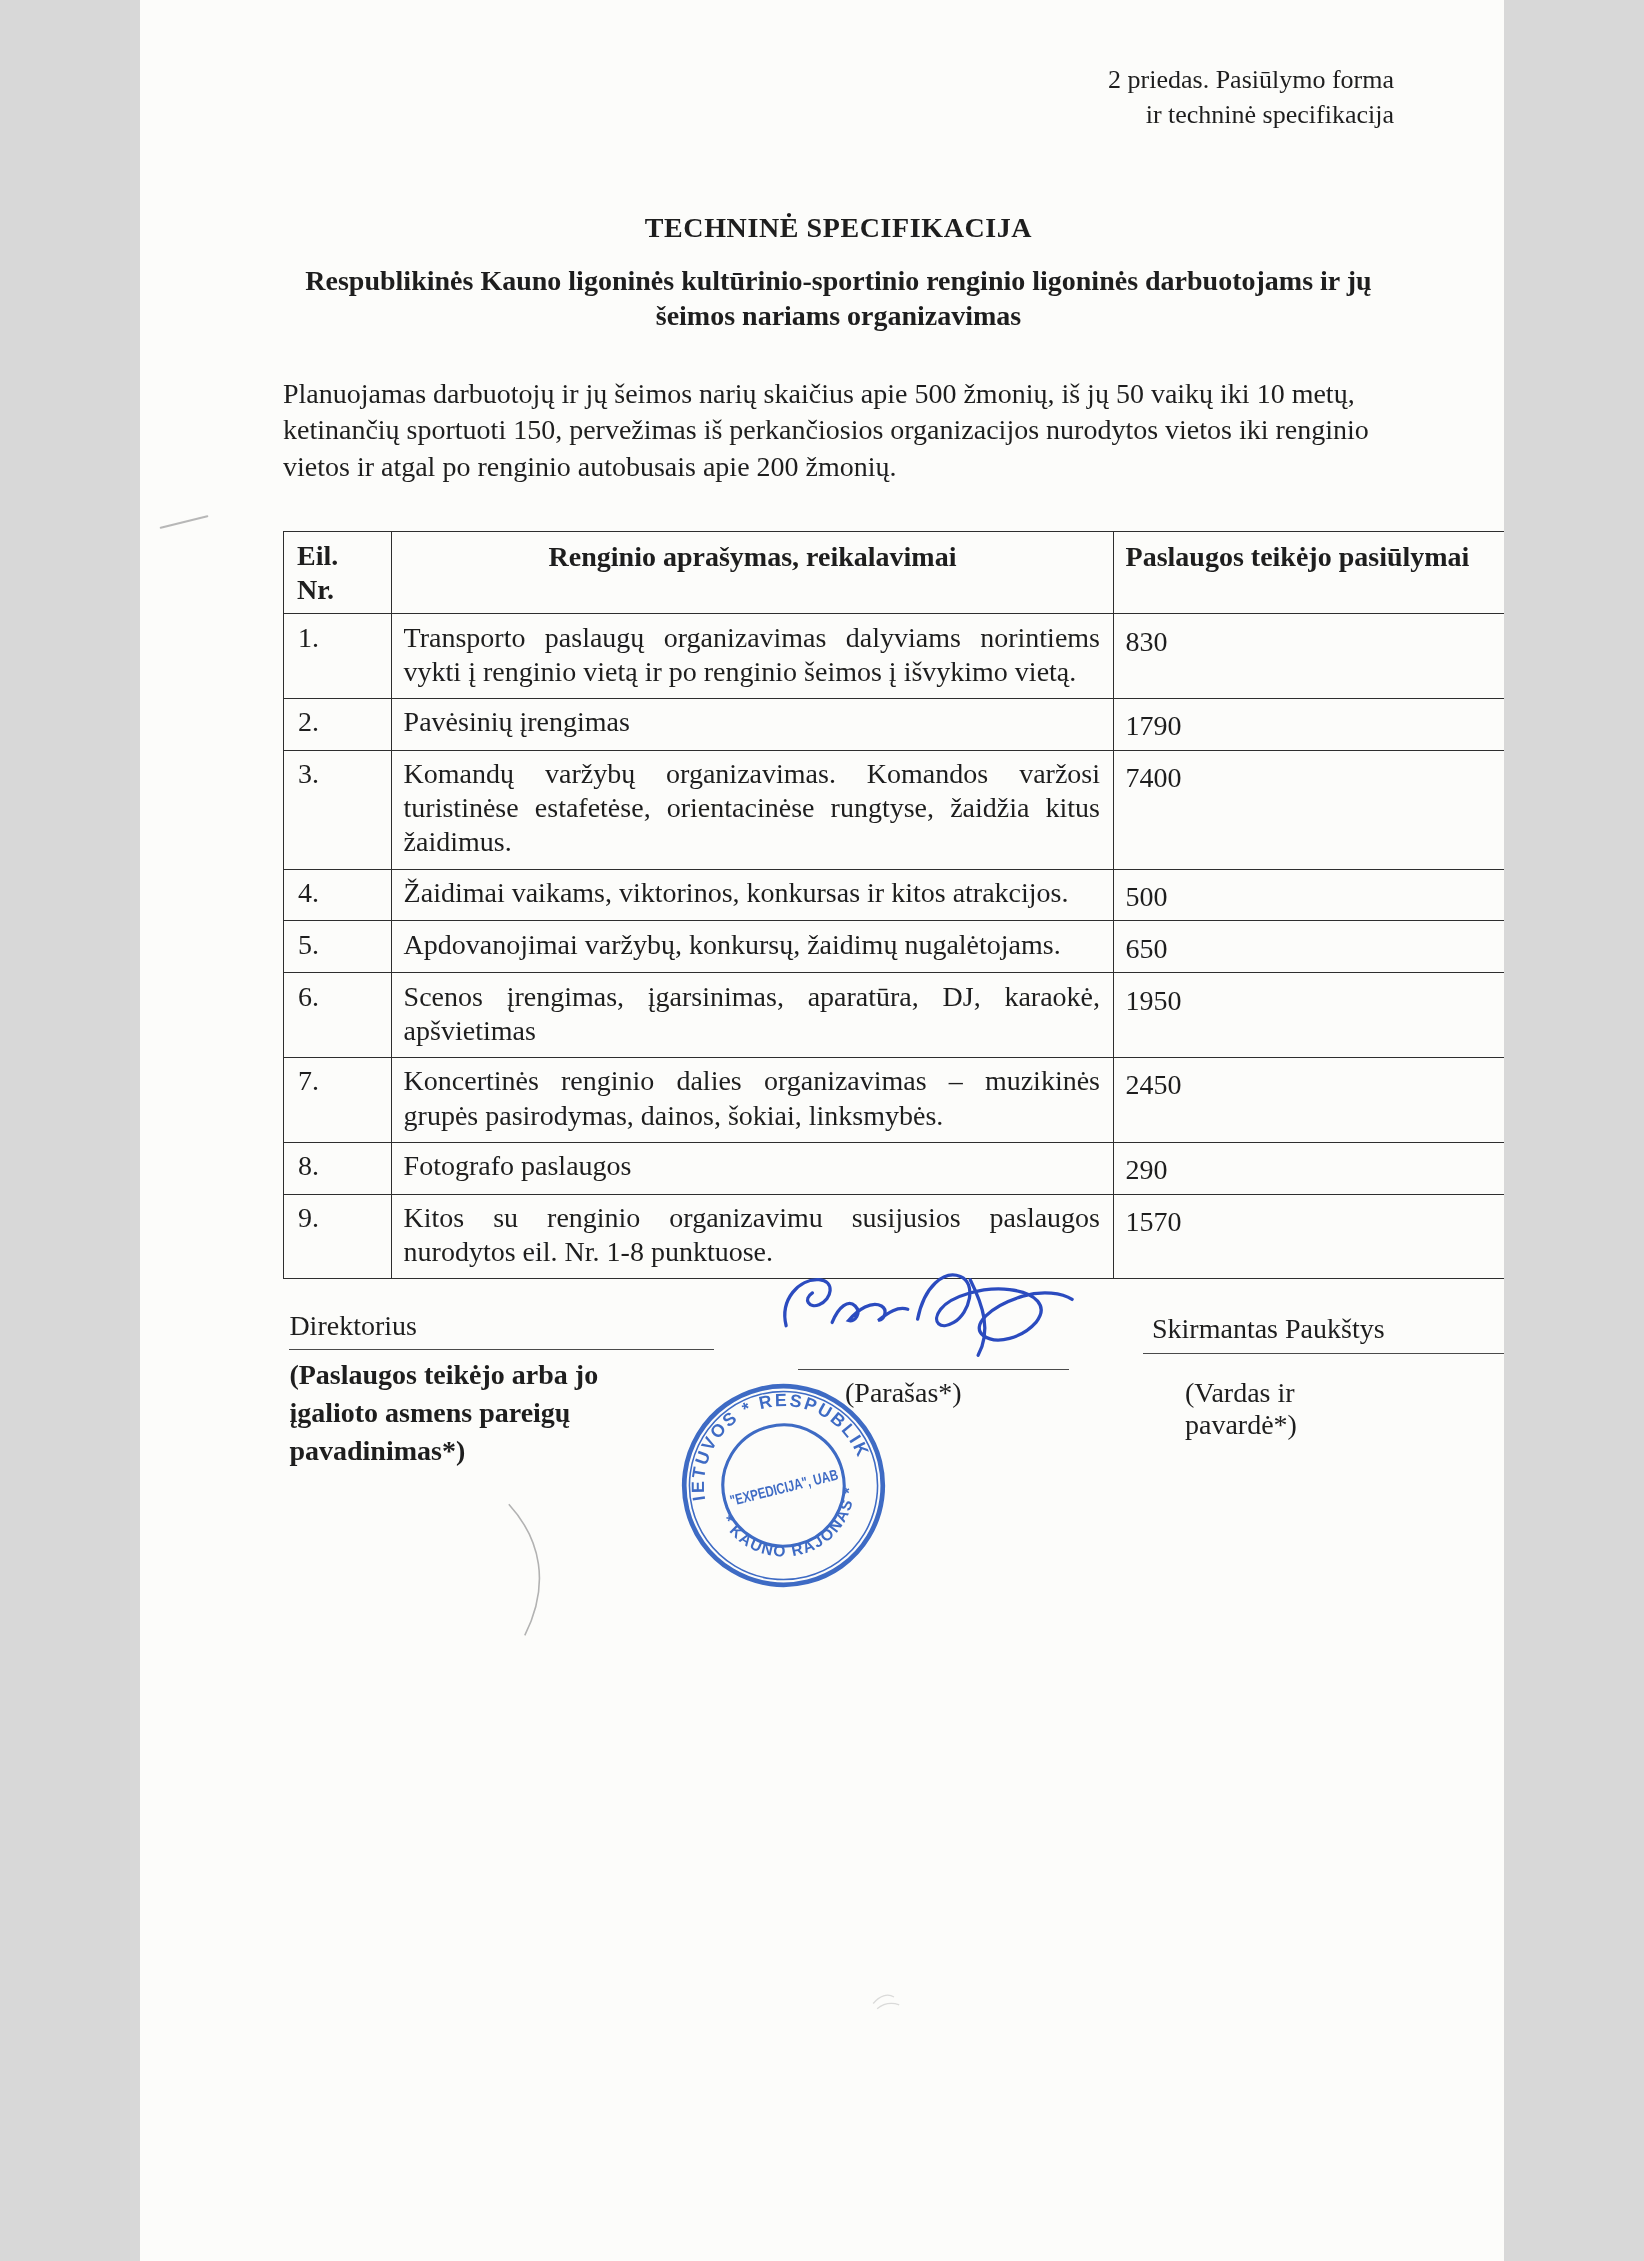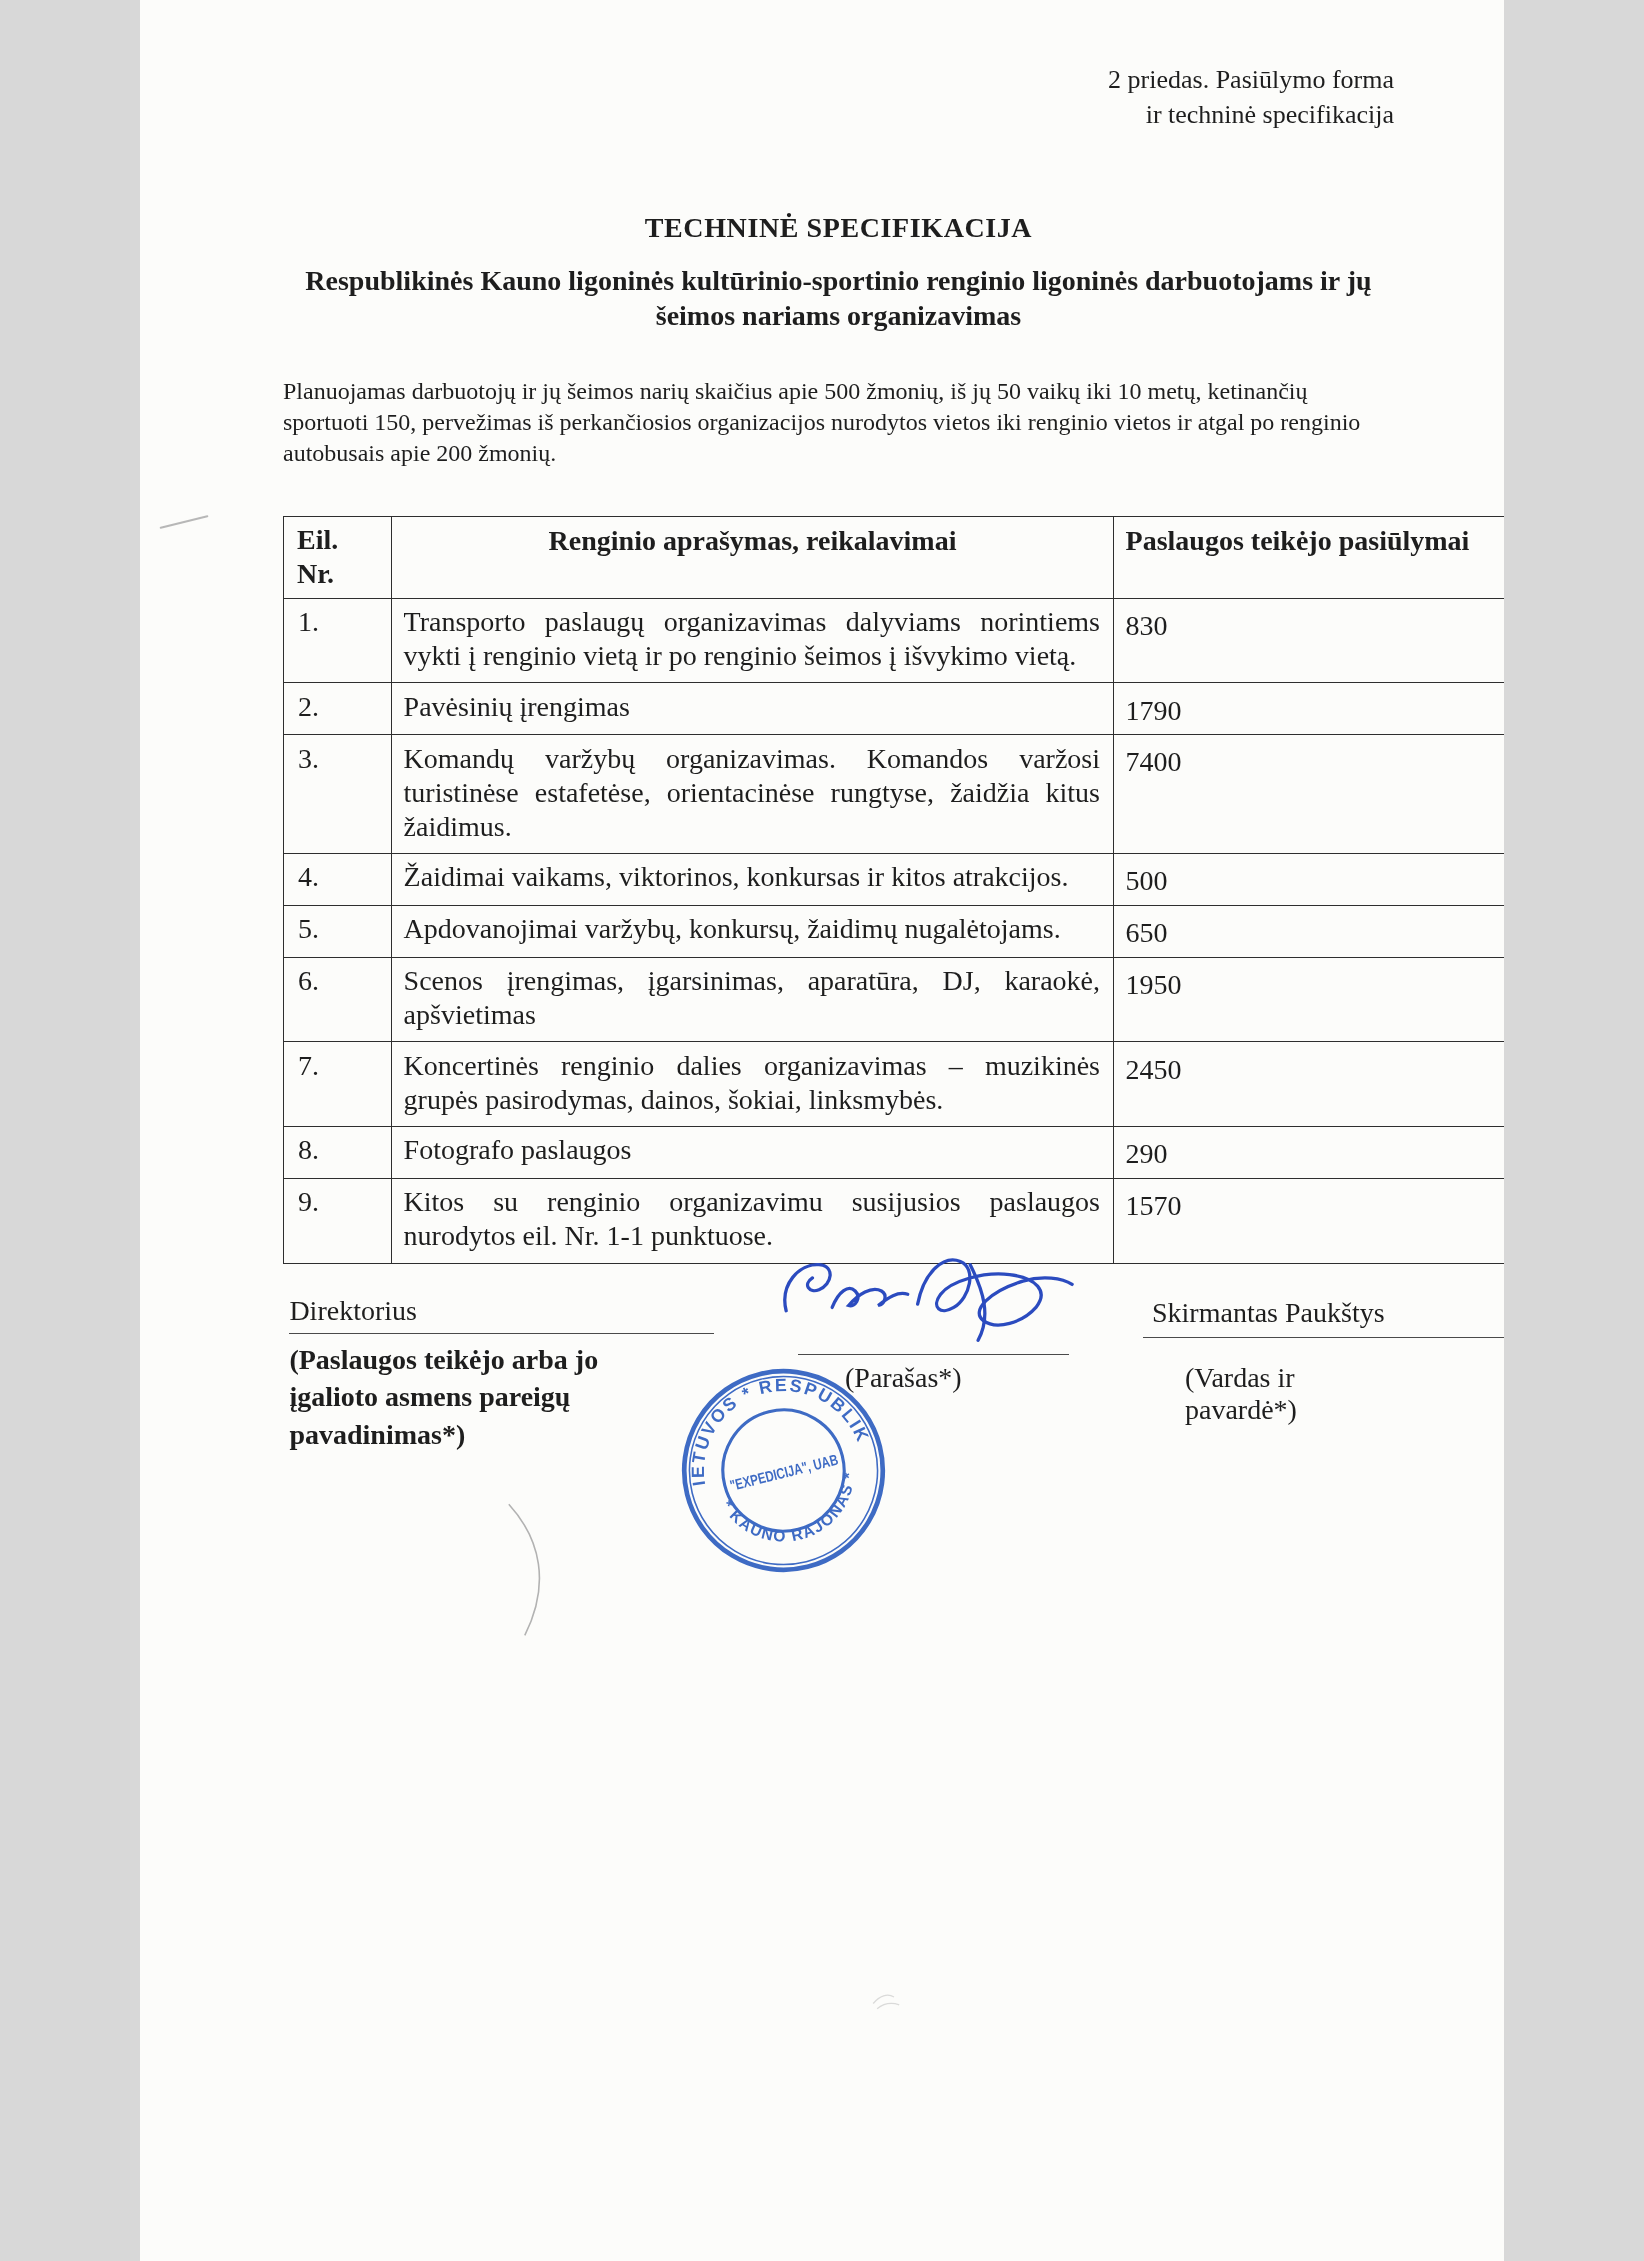--- a/index.html
+++ b/index.html
@@ -42,21 +42,21 @@
     text-align: center;
     font-size: 28px;
     font-weight: 700;
     line-height: 1.25;
   }
 
   
   .intro {
     margin-top: 43px;
     max-width: 1340px;
-    font-size: 24px;
+    font-size: 28px;
     line-height: 1.3;
     text-align: left;
   }
 
   
   table.spec-table {
     margin-top: 46px;
     border-collapse: collapse;
     width: 1252px;
     table-layout: fixed;
@@ -245,21 +245,21 @@
         <td class="cell-desc">Koncertinės renginio dalies organizavimas – muzikinės grupės pasirodymas, dainos, šokiai, linksmybės.</td>
         <td class="cell-offer">2450</td>
       </tr>
       <tr>
         <td class="cell-nr">8.</td>
         <td class="cell-desc">Fotografo paslaugos</td>
         <td class="cell-offer">290</td>
       </tr>
       <tr>
         <td class="cell-nr">9.</td>
-        <td class="cell-desc">Kitos su renginio organizavimu susijusios paslaugos nurodytos eil. Nr. 1-1 punktuose.</td>
+        <td class="cell-desc">Kitos su renginio organizavimu susijusios paslaugos nurodytos eil. Nr. 1-8 punktuose.</td>
         <td class="cell-offer">1570</td>
       </tr>
     </tbody>
   </table>
 
   <div class="footer">
 
     <div class="director">Direktorius</div>
     <div class="director-sublabel">(Paslaugos teikėjo arba jo
 įgalioto asmens pareigų

